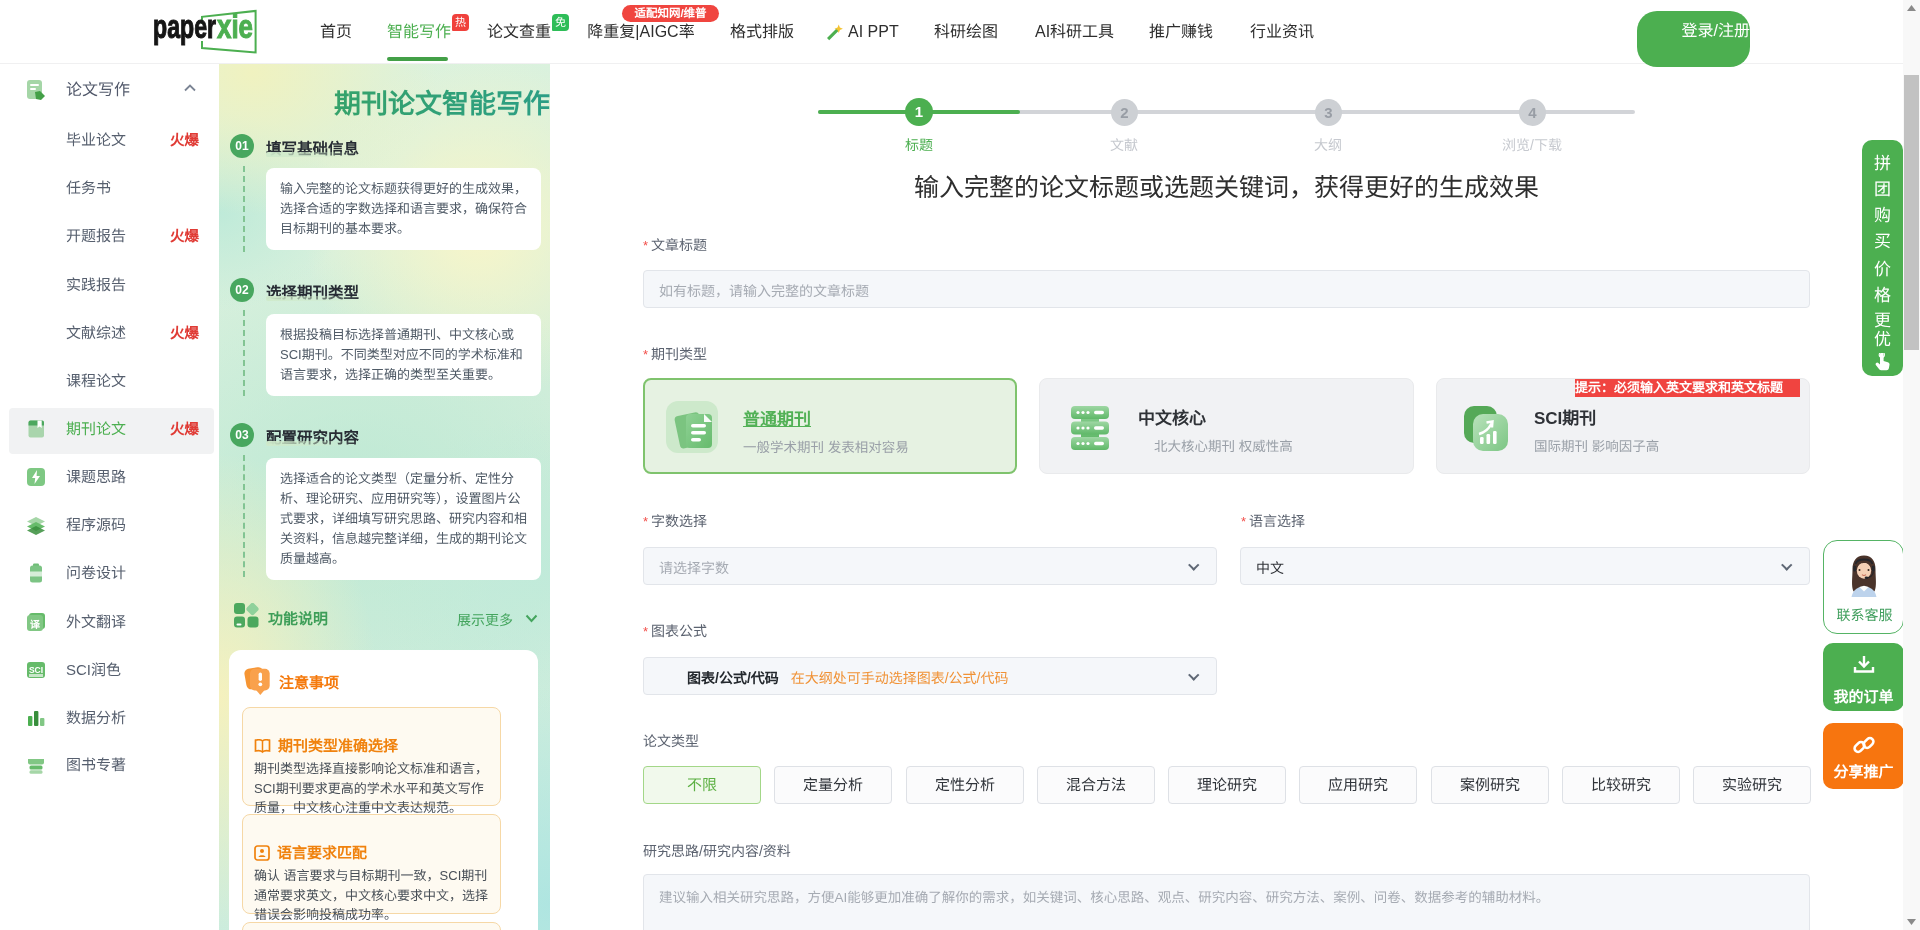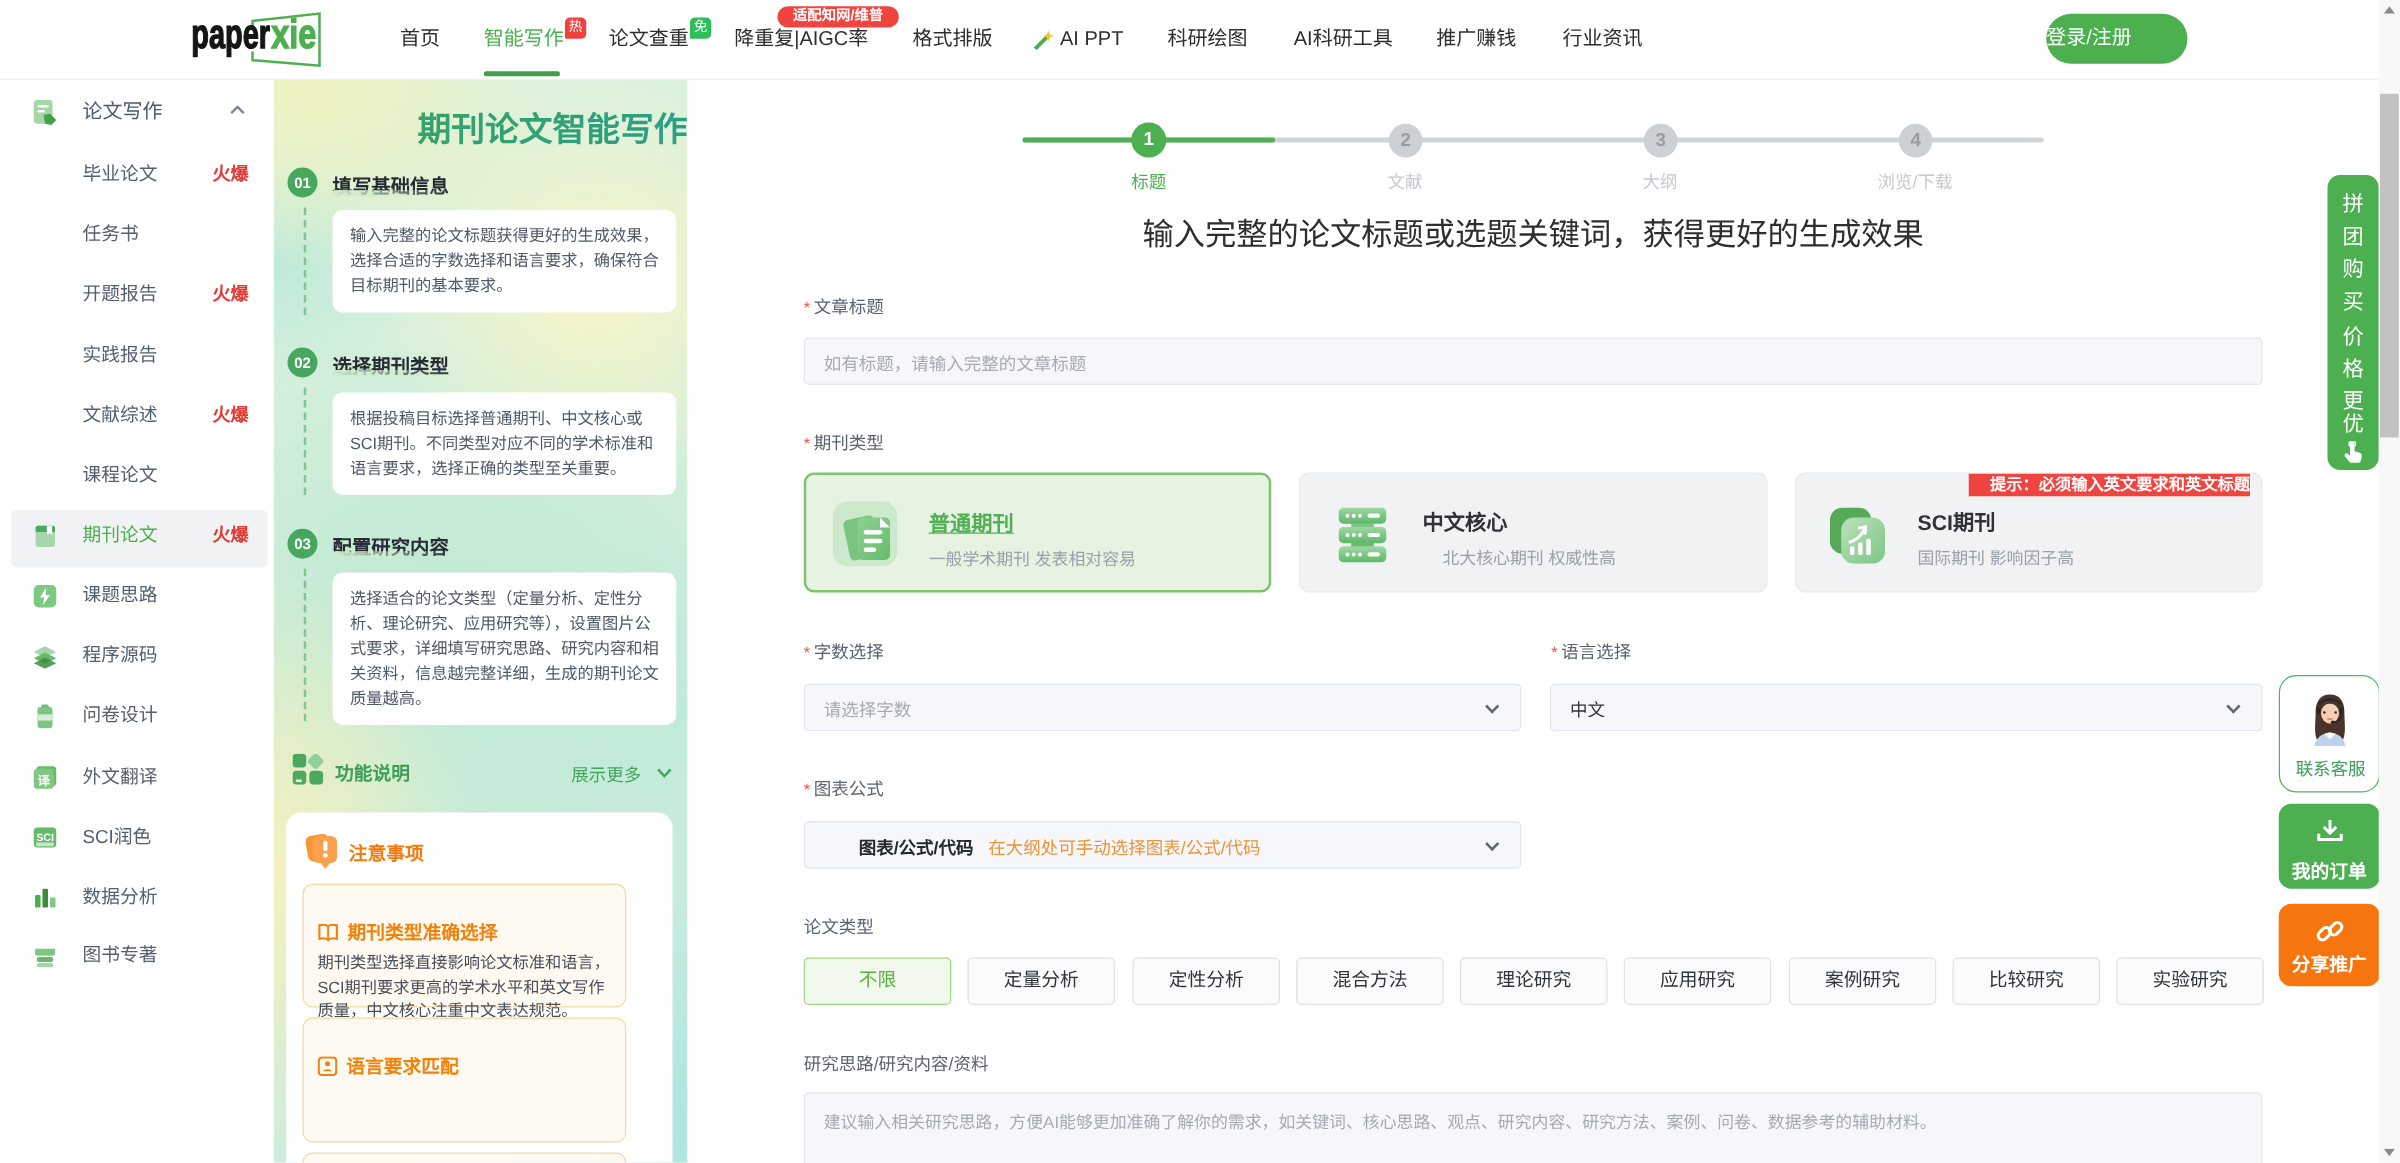--- a/index.html
+++ b/index.html
@@ -8,21 +8,21 @@
 .abs{position:absolute;}
 
 #header{position:absolute;left:0;top:0;width:1920px;height:64px;background:#fff;border-bottom:1px solid #f0f0f1;z-index:5;}
 .nav-item{position:absolute;top:0;height:64px;line-height:64px;font-size:16px;color:#2e2e2e;text-align:center;white-space:nowrap;}
 .nav-green{color:#4caf50;}
 .nav-badge{position:absolute;width:17px;height:17px;border-radius:4px 4px 4px 1px;color:#fff;font-size:11px;line-height:17px;text-align:center;top:14px;}
 .badge-red{background:#f0413c;}
 .badge-green{background:#2ebd58;}
 .nav-pill{position:absolute;left:622px;top:5px;width:97px;height:17px;background:#f0453f;border-radius:9px;color:#fff;font-size:11.5px;line-height:17px;text-align:center;font-weight:700;}
 #nav-underline{position:absolute;left:387px;top:57px;width:61px;height:4px;background:#43a047;border-radius:2px;}
-#login-btn{position:absolute;left:1637px;top:11px;width:113px;height:40px;border-radius:20px;background:#4caf50;color:#fff;font-size:16px;text-align:left;line-height:40px;}
+#login-btn{position:absolute;left:1637px;top:11px;width:113px;height:56px;border-radius:20px;background:#4caf50;color:#fff;font-size:16px;text-align:right;line-height:40px;}
 
 #sidebar{position:absolute;left:0;top:64px;width:219px;height:866px;background:#fff;z-index:2;}
 .side-row{position:absolute;left:0;width:219px;height:48px;}
 .side-ico{position:absolute;left:26px;top:14px;width:20px;height:20px;}
 .side-t1{position:absolute;left:66px;top:0;height:48px;line-height:48px;font-size:16px;color:#51586a;}
 .side-t2{position:absolute;left:66px;top:0;height:48px;line-height:48px;font-size:15px;color:#565f6e;}
 .side-hot{position:absolute;left:170px;top:0;height:48px;line-height:48px;font-size:14.5px;font-weight:700;color:#e03b35;}
 .side-sel-bg{position:absolute;left:9px;top:3px;width:205px;height:46px;background:#f1f2f3;border-radius:4px;}
 .side-arrow{position:absolute;left:184px;top:18px;}
 
@@ -237,20 +237,21 @@
         <line x1="8.5" y1="2.5" x2="8.5" y2="12.5" stroke="#f0820e" stroke-width="1.5"></line>
       </svg><span class="n-title">期刊类型准确选择</span>
     <div class="n-body">期刊类型选择直接影响论文标准和语言，SCI期刊要求更高的学术水平和英文写作质量，中文核心注重中文表达规范。</div>
   </div>
   <div class="n-box" style="top:750px;height:100px;">
     <svg style="vertical-align:-3px;margin-right:7px;" width="16" height="16" viewBox="0 0 16 16">
         <rect x="1" y="1" width="14" height="14" rx="2.5" fill="none" stroke="#f0820e" stroke-width="1.7"></rect>
         <circle cx="8" cy="6" r="2" fill="#f0820e"></circle>
         <path d="M4.5 12 C4.5 9.8 11.5 9.8 11.5 12z" fill="#f0820e"></path>
       </svg><span class="n-title">语言要求匹配</span>
+    <div class="n-body">确认 语言要求与目标期刊一致，SCI期刊通常要求英文，中文核心要求中文，选择错误会影响投稿成功率。</div>
   </div>
   <div class="n-box" style="top:858px;height:40px;"></div>
 </div>
 
 <div id="main">
   <div class="abs" style="left:268px;top:46px;width:817px;height:4px;background:#d2d4d8;border-radius:2px;"></div>
   <div class="abs" style="left:268px;top:46px;width:202px;height:4px;background:#4caf50;border-radius:2px;"></div>
   <div class="abs" style="left:355px;top:34px;width:28px;height:28px;border-radius:50%;background:#4caf50;color:#fff;font-size:15px;font-weight:700;text-align:center;line-height:28px;">1</div>
   <div class="abs" style="left:561px;top:35px;width:27px;height:27px;border-radius:50%;background:#cdd0d4;color:#989da5;font-size:15px;font-weight:700;text-align:center;line-height:27px;">2</div>
   <div class="abs" style="left:765px;top:35px;width:27px;height:27px;border-radius:50%;background:#cdd0d4;color:#989da5;font-size:15px;font-weight:700;text-align:center;line-height:27px;">3</div>
@@ -332,21 +333,21 @@
         <rect x="9" y="8" width="35" height="37" rx="10" fill="url(#g3)"></rect>
         <path d="M15 28 C21 26.5 25 22.5 27.5 17.5" fill="none" stroke="#fff" stroke-width="2.6"></path>
         <path d="M22.5 16.5 L28.5 15.5 L28 21.5" fill="none" stroke="#fff" stroke-width="2.4"></path>
         <rect x="16" y="31" width="3.6" height="7" rx="1.2" fill="#fff"></rect>
         <rect x="22.5" y="28" width="3.6" height="10" rx="1.2" fill="#fff"></rect>
         <rect x="29" y="25" width="3.6" height="13" rx="1.2" fill="#fff"></rect>
       </svg>
     <div class="abs" style="left:97px;top:25px;font-size:17px;font-weight:700;color:#2f3237;">SCI期刊</div>
     <div class="abs" style="left:97px;top:56px;font-size:13.5px;color:#9aa0a8;">国际期刊 影响因子高</div>
   </div>
-  <div class="abs" style="left:1025px;top:315px;width:225px;height:18px;background:#f04440;color:#fff;font-size:13px;font-weight:700;text-align:right;line-height:18px;z-index:3;">提示：必须输入英文要求和英文标题</div>
+  <div class="abs" style="left:1025px;top:315px;width:225px;height:18px;background:#f04440;color:#fff;font-size:13px;font-weight:700;text-align:left;line-height:18px;z-index:3;">提示：必须输入英文要求和英文标题</div>
 
   <div class="lbl" style="left:93px;top:446px;"><span class="star">*</span>字数选择</div>
   <div class="lbl" style="left:691px;top:446px;"><span class="star">*</span>语言选择</div>
   <div class="inp" style="left:93px;top:483px;width:574px;height:38px;">
       <div class="ph" style="margin:9px 0 0 15px;">请选择字数</div>
     </div>
   <div class="chev" style="left:640px;top:497px;"></div>
   <div class="inp" style="left:690px;top:483px;width:570px;height:38px;">
       <div style="margin:9px 0 0 15px;font-size:14px;color:#303338;">中文</div>
     </div>

